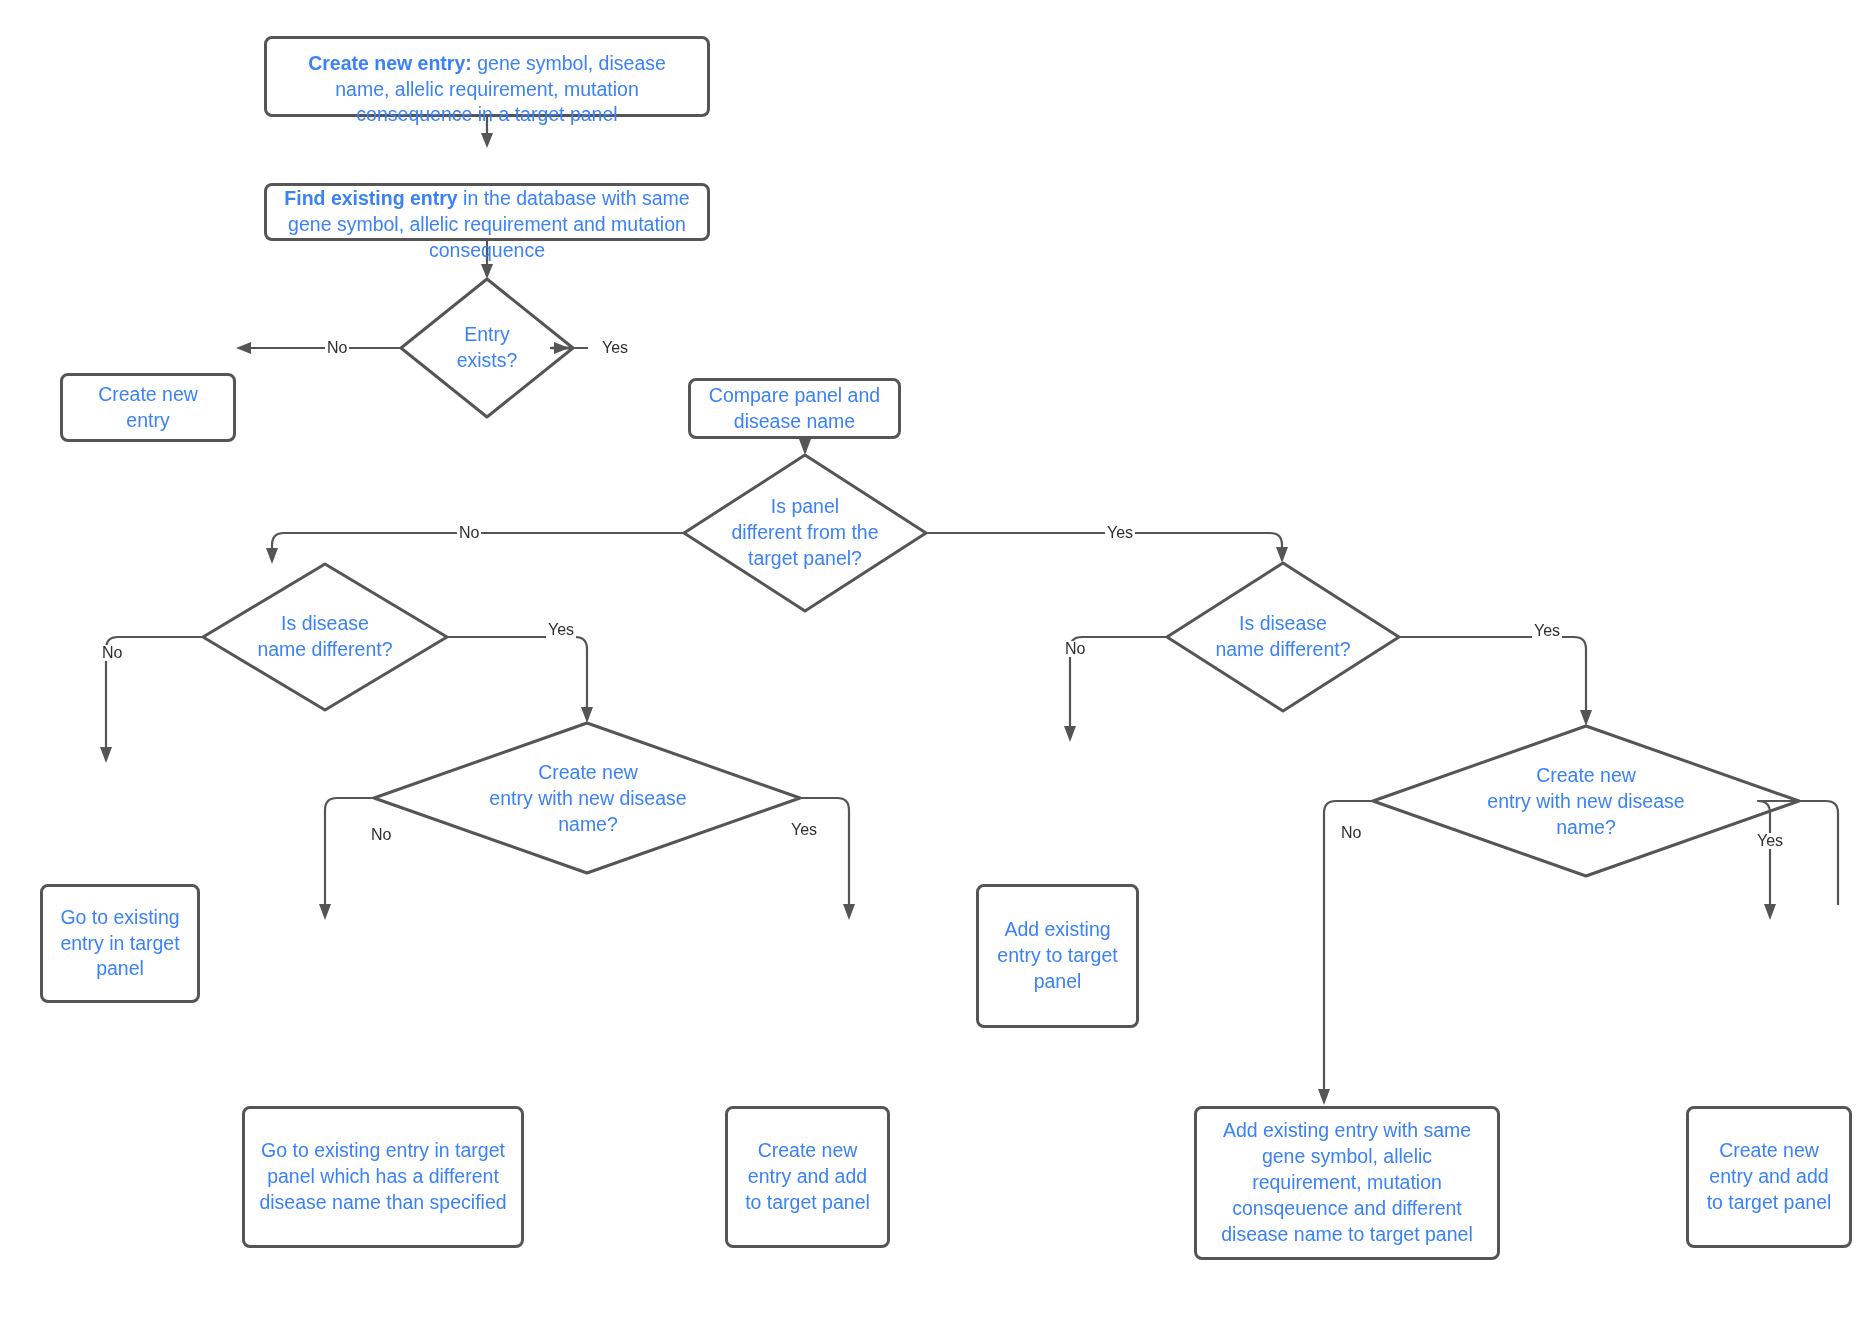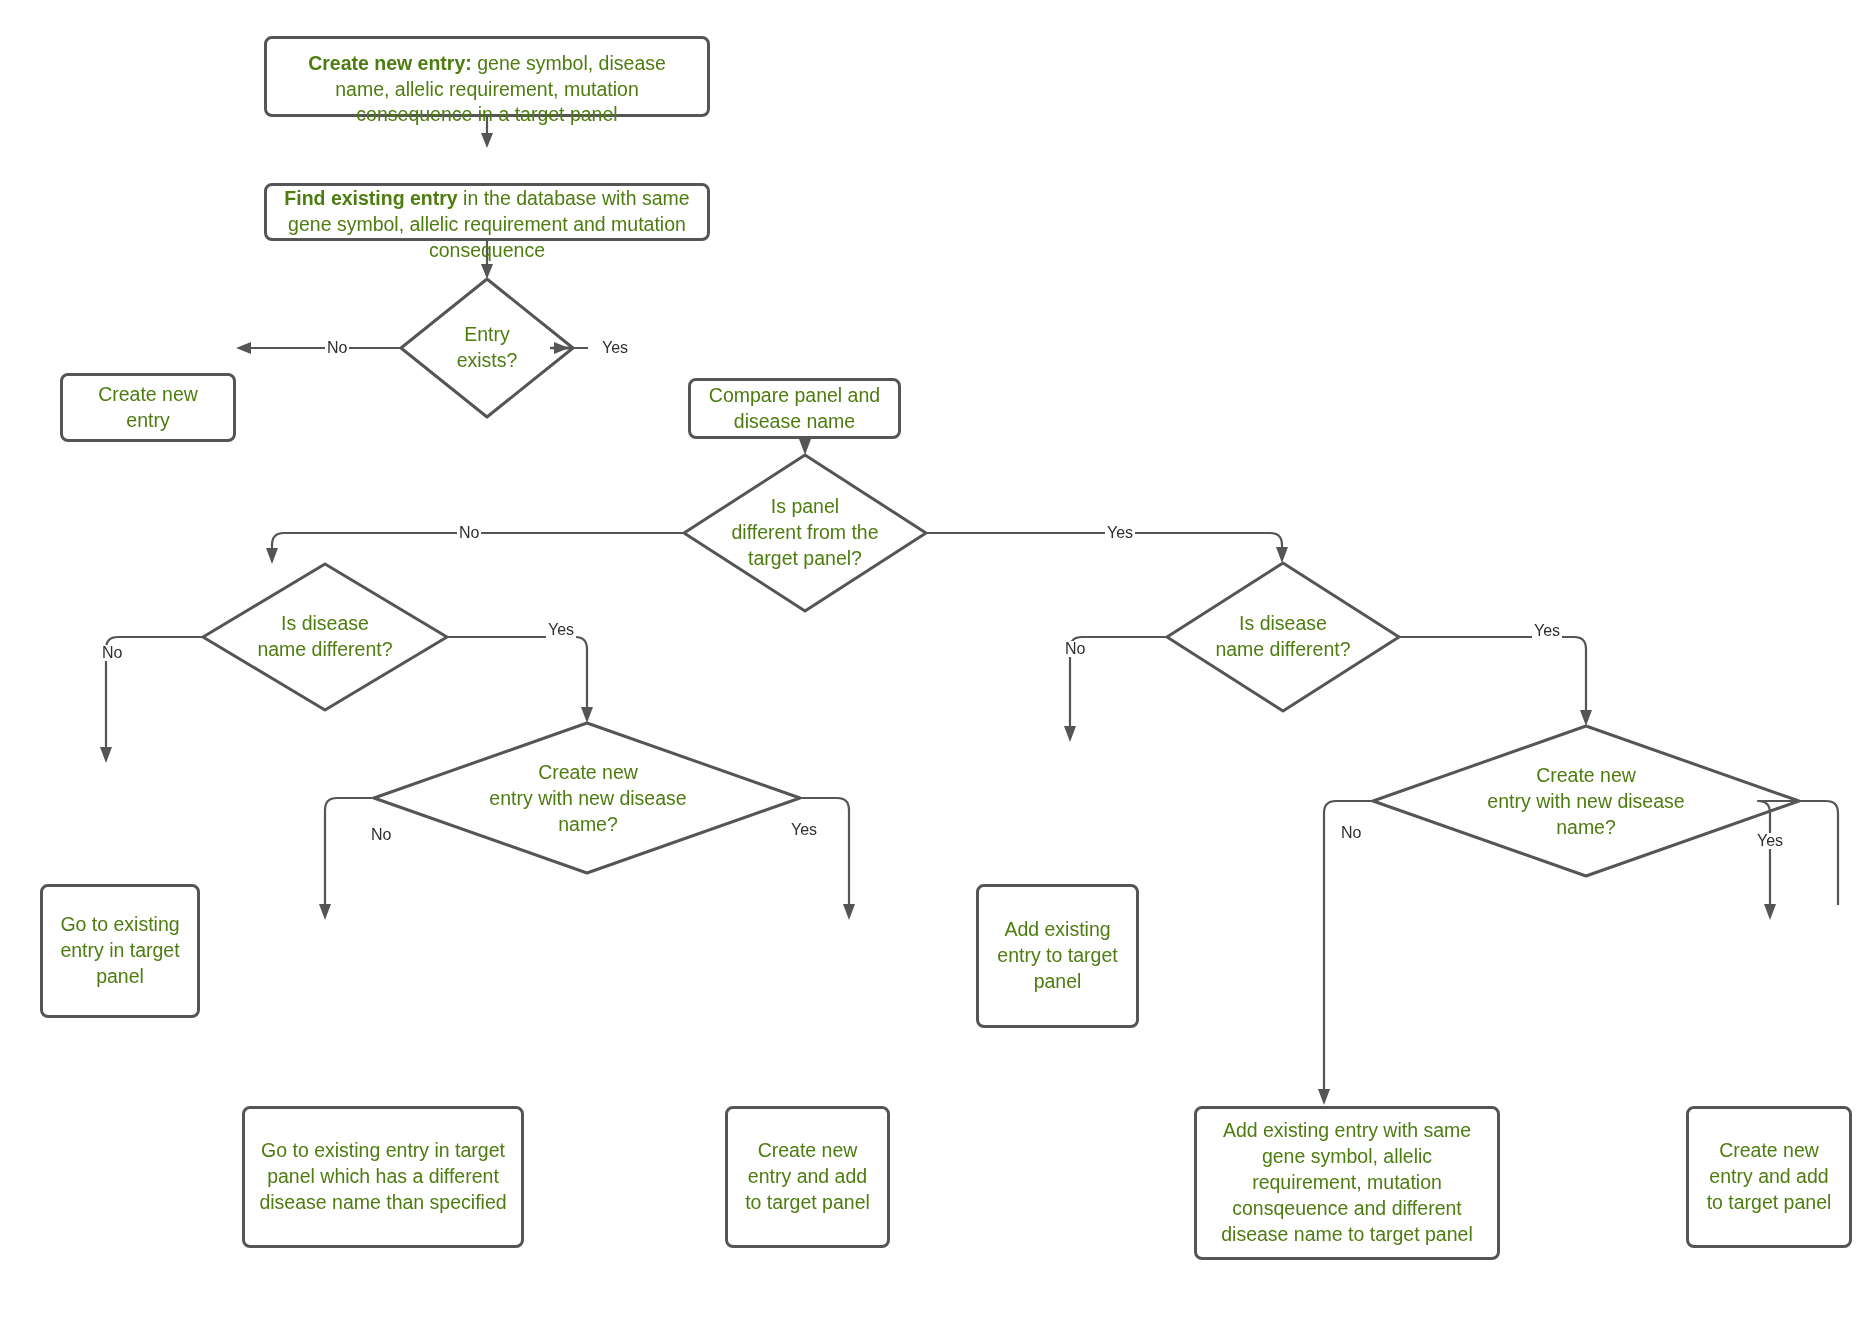--- a/index.html
+++ b/index.html
@@ -46,21 +46,21 @@
   }
   .node {
     position: absolute;
     box-sizing: border-box;
     display: flex;
     align-items: center;
     justify-content: center;
     text-align: center;
     line-height: 1.33;
     font-size: 19.5px;
-    color: #4d7c0f;
+    color: #3b82f6;
   }
   .node.process {
     background: #ffffff;
     border: 3px solid #555555;
     border-radius: 8px;
     padding: 6px 12px;
   }
   .node.decision {
     background: transparent;
     border: none;
@@ -186,21 +186,21 @@
   <div class="node decision" style="left:220px; top:606px; width:210px; height:62px;">
     <span class="txt">Is disease
 name different?</span>
   </div>
 
   <div class="node decision" style="left:1178px; top:606px; width:210px; height:62px;">
     <span class="txt">Is disease
 name different?</span>
   </div>
 
-  <div class="node process" style="left:40px; top:884px; width:160px; height:134px;">
+  <div class="node process" style="left:40px; top:884px; width:160px; height:119px;">
     <span class="txt">Go to existing entry in target panel</span>
   </div>
 
   <div class="node decision" style="left:460px; top:754px; width:256px; height:90px;">
     <span class="txt">Create new
 entry with new disease
 name?</span>
   </div>
 
   <div class="node process" style="left:242px; top:1106px; width:282px; height:142px;">

